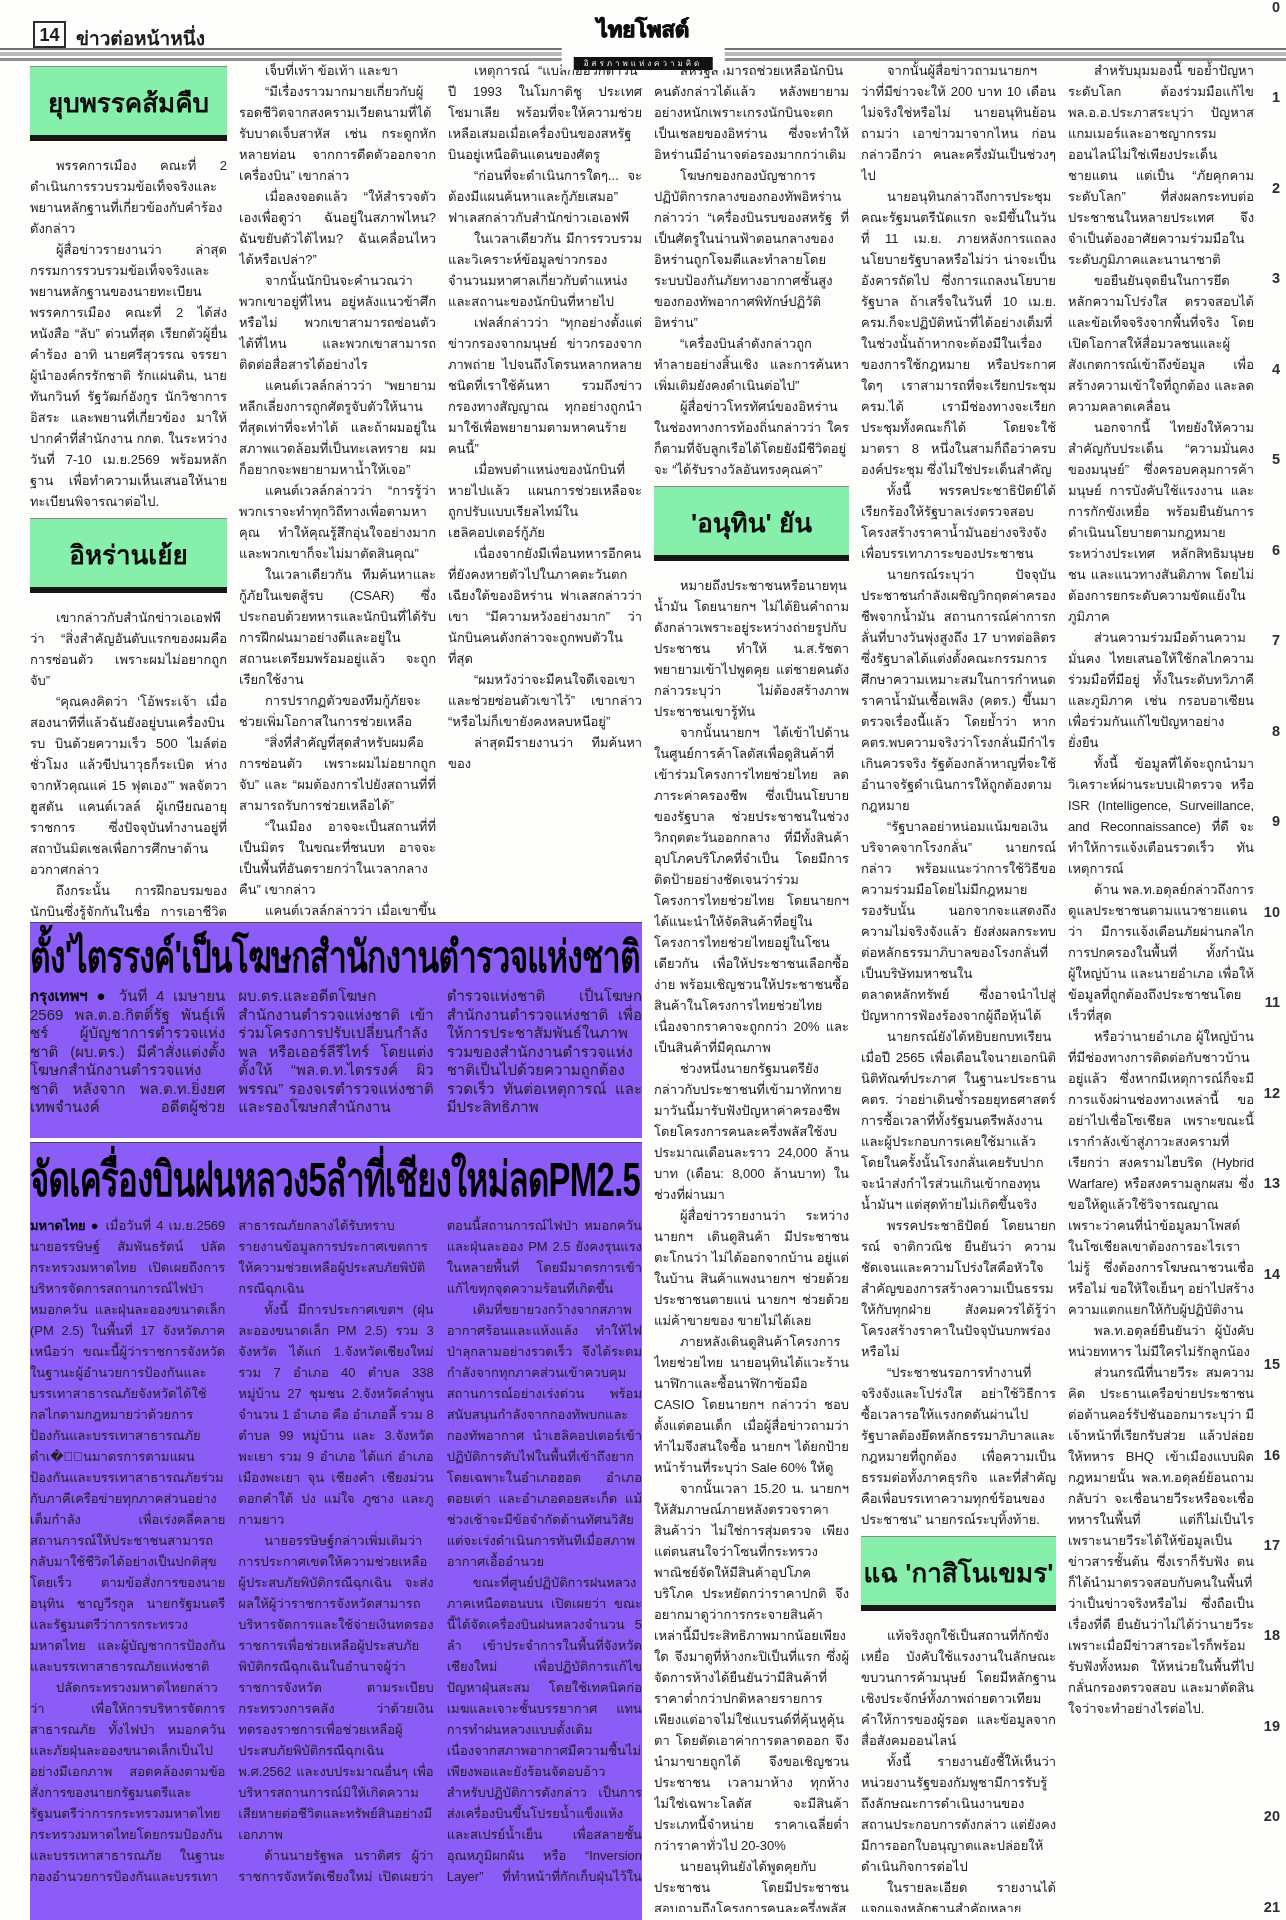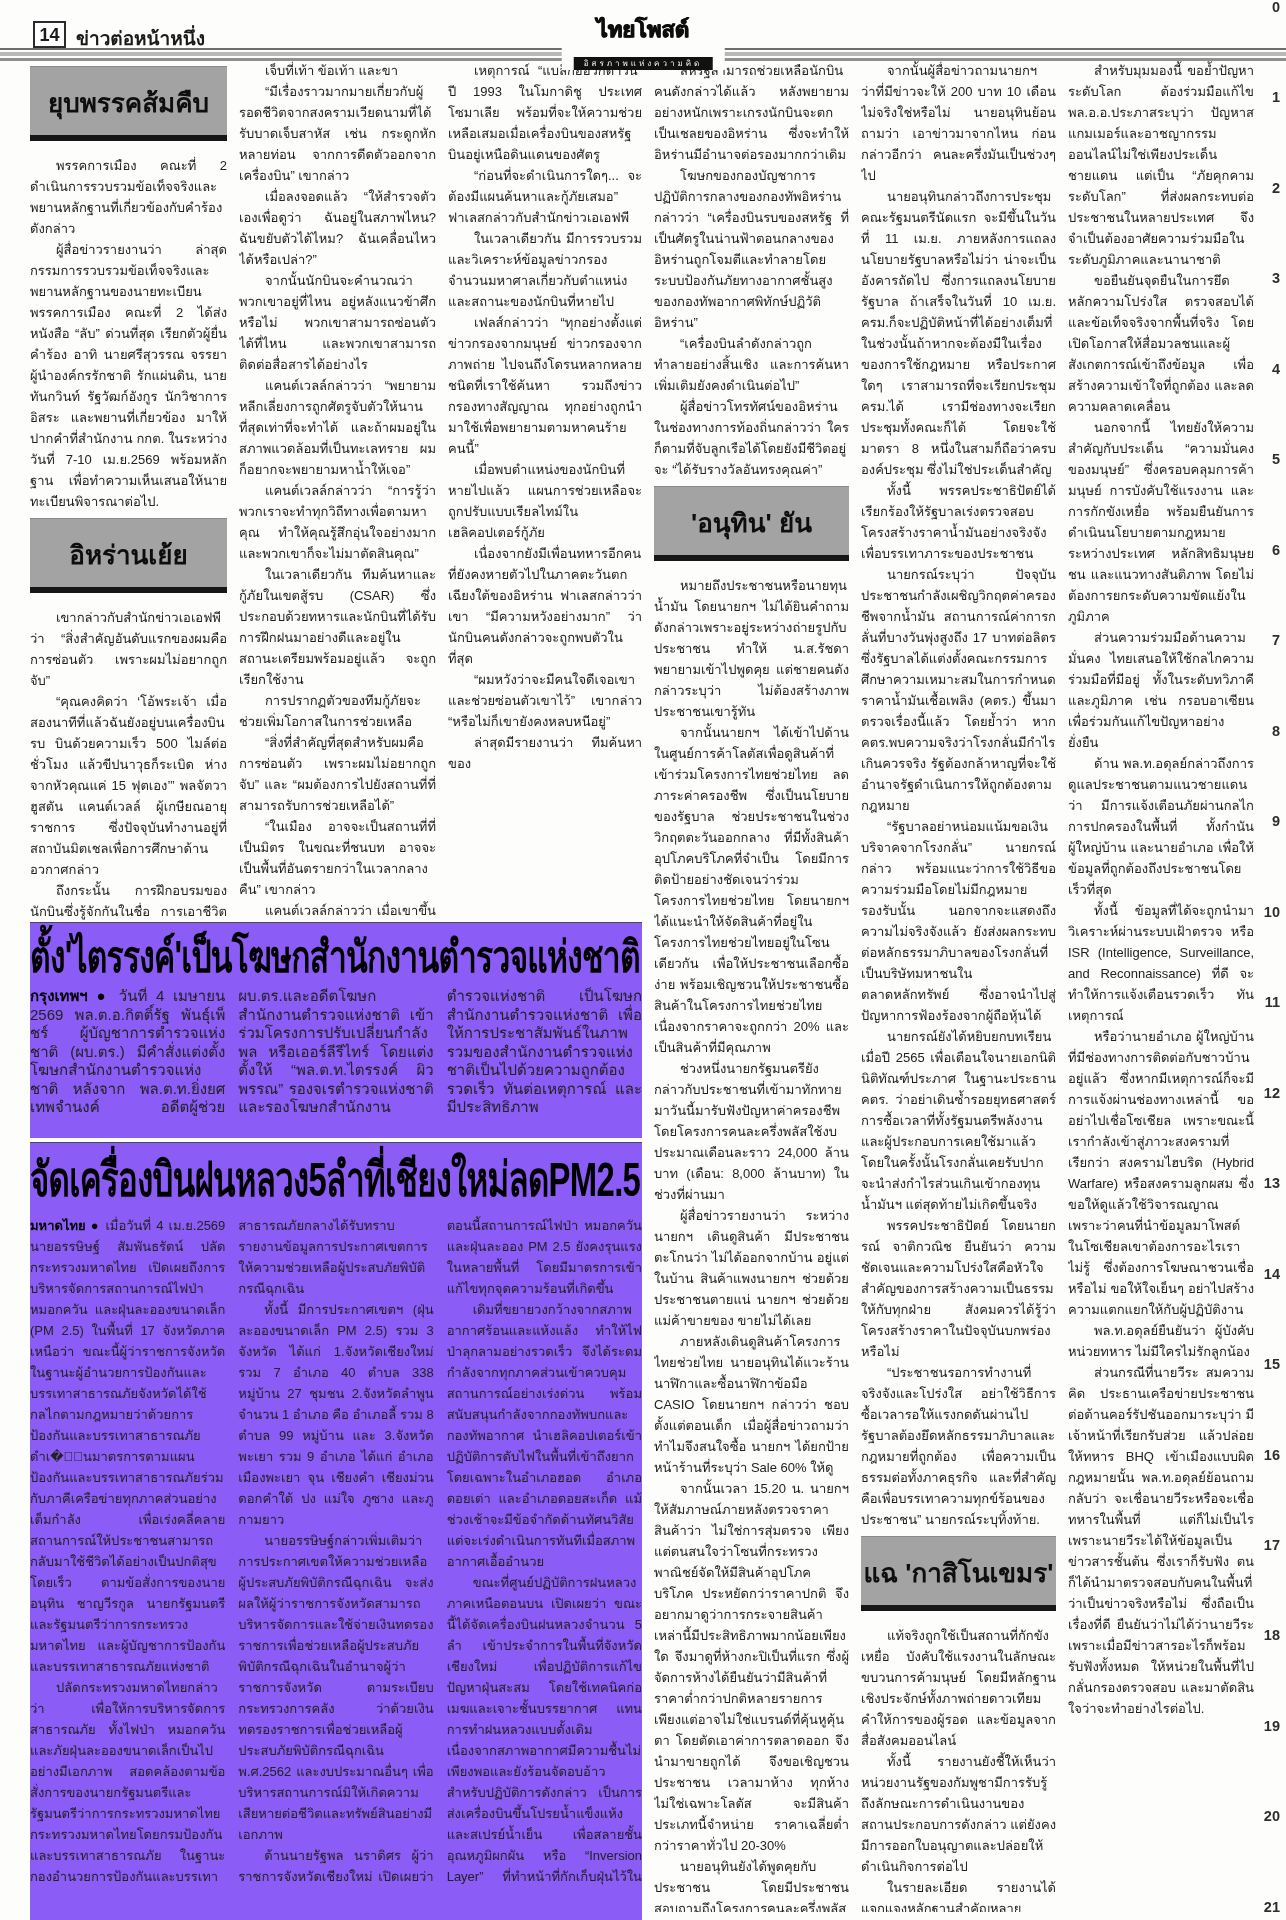--- a/index.html
+++ b/index.html
@@ -35,21 +35,21 @@
   .c4 { left:654px;  width:195px; height:1852px; }
   .c5 { left:861px;  width:195px; height:1852px; }
   .c6 { left:1068px; width:186px; height:1852px; }
 
   .para { font-size:13px; line-height:21px; text-indent:26px; color:#222; }
   .noindent { text-indent:0; }
   .para b { color:#000; }
 
   
   .sec-head { border-top:1px solid #8a8a8a; border-bottom:6px solid #161616;
-              text-align:center; padding:15px 2px 12px; margin:6px 0 14px; background:#a3a3a3; }
+              text-align:center; padding:15px 2px 12px; margin:6px 0 14px; background:#86efac; }
   .sec-title { font-size:26px; font-weight:900; color:#0e0e0e; white-space:nowrap; display:inline-block;
                transform-origin:50% 50%; }
 
   
   .band { position:absolute; left:30px; width:612px; border-top:1px solid #4a4a4a; overflow:hidden; background:#8b5cf6; }
   .band-trairong { top:922px;  height:216px; }
   .band-rain     { top:1142px; height:778px; }
   .big-head { font-weight:900; color:#000; white-space:nowrap; display:inline-block; transform-origin:0 50%; }
   .bh-trairong { font-size:44px; line-height:56px; margin:6px 0 2px; letter-spacing:-1px; }
   .bh-rain     { font-size:48px; line-height:62px; margin:6px 0 4px; letter-spacing:-1px; }
@@ -183,22 +183,22 @@
         <p class="para">ทั้งนี้ รายงานยังชี้ให้เห็นว่า หน่วยงานรัฐของกัมพูชามีการรับรู้ถึงลักษณะการดำเนินงานของสถานประกอบการดังกล่าว แต่ยังคงมีการออกใบอนุญาตและปล่อยให้ดำเนินกิจการต่อไป</p>
         <p class="para">ในรายละเอียด รายงานได้แจกแจงหลักฐานสำคัญหลายประเด็น ได้แก่ 1.การระบุพิกัดนิคมสแกมในพื้นที่สำคัญ อาทิ ปอยเปต สีหนุวิลล์ และเกาะกง รวม 58 ราย ซึ่งมีพฤติกรรมกักขังและทำร้ายเหยื่อ ตั้งแต่การค้ามนุษย์ไปจนถึงการฉ้อโกงออนไลน์ 2.ข่าวกรองจากภาพถ่ายดาวเทียม 5.ข้อสังเกตการบังคับใช้กฎหมายของการมีส่วน</p>
       </div>
   </div>
 
   <div class="col c6">
       <p class="para">สำหรับมุมมองนี้ ขอย้ำปัญหาระดับโลก ต้องร่วมมือแก้ไข พล.อ.อ.ประภาสระบุว่า ปัญหาสแกมเมอร์และอาชญากรรมออนไลน์ไม่ใช่เพียงประเด็นชายแดน แต่เป็น “ภัยคุกคามระดับโลก” ที่ส่งผลกระทบต่อประชาชนในหลายประเทศ จึงจำเป็นต้องอาศัยความร่วมมือในระดับภูมิภาคและนานาชาติ</p>
       <p class="para">ขอยืนยันจุดยืนในการยึดหลักความโปร่งใส ตรวจสอบได้ และข้อเท็จจริงจากพื้นที่จริง โดยเปิดโอกาสให้สื่อมวลชนและผู้สังเกตการณ์เข้าถึงข้อมูล เพื่อสร้างความเข้าใจที่ถูกต้อง และลดความคลาดเคลื่อน</p>
       <p class="para">นอกจากนี้ ไทยยังให้ความสำคัญกับประเด็น “ความมั่นคงของมนุษย์” ซึ่งครอบคลุมการค้ามนุษย์ การบังคับใช้แรงงาน และการกักขังเหยื่อ พร้อมยืนยันการดำเนินนโยบายตามกฎหมายระหว่างประเทศ หลักสิทธิมนุษยชน และแนวทางสันติภาพ โดยไม่ต้องการยกระดับความขัดแย้งในภูมิภาค</p>
       <p class="para">ส่วนความร่วมมือด้านความมั่นคง ไทยเสนอให้ใช้กลไกความร่วมมือที่มีอยู่ ทั้งในระดับทวิภาคีและภูมิภาค เช่น กรอบอาเซียน เพื่อร่วมกันแก้ไขปัญหาอย่างยั่งยืน</p>
+      <p class="para">ทั้งนี้ ข้อมูลที่ได้จะถูกนำมาวิเคราะห์ผ่านระบบเฝ้าตรวจ หรือ ISR (Intelligence, Surveillance, and Reconnaissance) ที่ดี จะทำให้การแจ้งเตือนรวดเร็ว ทันเหตุการณ์</p>
       <p class="para">ด้าน พล.ท.อดุลย์กล่าวถึงการดูแลประชาชนตามแนวชายแดนว่า มีการแจ้งเตือนภัยผ่านกลไกการปกครองในพื้นที่ ทั้งกำนัน ผู้ใหญ่บ้าน และนายอำเภอ เพื่อให้ข้อมูลที่ถูกต้องถึงประชาชนโดยเร็วที่สุด</p>
-      <p class="para">ทั้งนี้ ข้อมูลที่ได้จะถูกนำมาวิเคราะห์ผ่านระบบเฝ้าตรวจ หรือ ISR (Intelligence, Surveillance, and Reconnaissance) ที่ดี จะทำให้การแจ้งเตือนรวดเร็ว ทันเหตุการณ์</p>
       <p class="para">หรือว่านายอำเภอ ผู้ใหญ่บ้าน ที่มีช่องทางการติดต่อกับชาวบ้านอยู่แล้ว ซึ่งหากมีเหตุการณ์ก็จะมีการแจ้งผ่านช่องทางเหล่านี้ ขออย่าไปเชื่อโซเชียล เพราะขณะนี้เรากำลังเข้าสู่ภาวะสงครามที่เรียกว่า สงครามไฮบริด (Hybrid Warfare) หรือสงครามลูกผสม ซึ่งขอให้ดูแล้วใช้วิจารณญาณ เพราะว่าคนที่นำข้อมูลมาโพสต์ในโซเชียลเขาต้องการอะไรเราไม่รู้ ซึ่งต้องการโฆษณาชวนเชื่อหรือไม่ ขอให้ใจเย็นๆ อย่าไปสร้างความแตกแยกให้กับผู้ปฏิบัติงาน</p>
       <p class="para">พล.ท.อดุลย์ยืนยันว่า ผู้บังคับหน่วยทหาร ไม่มีใครไม่รักลูกน้อง</p>
       <p class="para">ส่วนกรณีที่นายวีระ สมความคิด ประธานเครือข่ายประชาชนต่อต้านคอร์รัปชันออกมาระบุว่า มีเจ้าหน้าที่เรียกรับส่วย แล้วปล่อยให้ทหาร BHQ เข้าเมืองแบบผิดกฎหมายนั้น พล.ท.อดุลย์ย้อนถามกลับว่า จะเชื่อนายวีระหรือจะเชื่อทหารในพื้นที่ แต่ก็ไม่เป็นไร เพราะนายวีระได้ให้ข้อมูลเป็นข่าวสารชั้นต้น ซึ่งเราก็รับฟัง ตนก็ได้นำมาตรวจสอบกับคนในพื้นที่ว่าเป็นข่าวจริงหรือไม่ ซึ่งถือเป็นเรื่องที่ดี ยืนยันว่าไม่ได้ว่านายวีระ เพราะเมื่อมีข่าวสารอะไรก็พร้อมรับฟังทั้งหมด ให้หน่วยในพื้นที่ไปกลั่นกรองตรวจสอบ และมาตัดสินใจว่าจะทำอย่างไรต่อไป.</p>
     </div>
 
   <div class="band band-trairong">
     <h1 class="big-head bh-trairong fitw" style="transform-origin: 0px 50%; transform: scaleX(0.721);">ตั้ง'ไตรรงค์'เป็นโฆษกสำนักงานตำรวจแห่งชาติ</h1>
     <div class="band-body bb-trairong">
       <p class="para noindent"><b>กรุงเทพฯ ● </b><span>วันที่ 4 เมษายน 2569 พล.ต.อ.กิตติ์รัฐ พันธุ์เพ็ชร์ ผู้บัญชาการตำรวจแห่งชาติ (ผบ.ตร.) มีคำสั่งแต่งตั้งโฆษกสำนักงานตำรวจแห่งชาติ หลังจาก พล.ต.ท.ยิ่งยศ เทพจำนงค์ อดีตผู้ช่วย ผบ.ตร.และอดีตโฆษกสำนักงานตำรวจแห่งชาติ เข้าร่วมโครงการปรับเปลี่ยนกำลังพล หรือเออร์ลีรีไทร์ โดยแต่งตั้งให้ “พล.ต.ท.ไตรรงค์ ผิวพรรณ” รองจเรตำรวจแห่งชาติ และรองโฆษกสำนักงานตำรวจแห่งชาติ เป็นโฆษกสำนักงานตำรวจแห่งชาติ เพื่อให้การประชาสัมพันธ์ในภาพรวมของสำนักงานตำรวจแห่งชาติเป็นไปด้วยความถูกต้อง รวดเร็ว ทันต่อเหตุการณ์ และมีประสิทธิภาพ</span></p>
     <p class="para">นอกจากนี้ ทีมโฆษกสำนักงานตำรวจแห่งชาติ มีรองโฆษกสำนักงานตำรวจแห่งชาติ 5 นาย ประกอบด้วย 1.พล.ต.ท.ชัยต์พจน สุวรรณรักษ์ ผู้บัญชาการสำนักงานกำลังพล 2.พล.ต.ต.จรูญเกียรติ ปานแก้ว รองผู้บัญชาการตำรวจสอบสวนกลาง 3.พล.ต.ต.ธีรเดช ธรรมสุธีร์ รองผู้บัญชาการตำรวจนครบาล 4.พล.ต.ต.ศิริวัฒน์ ดีพอ ผู้บังคับการตำรวจสืบสวนสอบสวนอาชญากรรมทางเทคโนโลยี 1 5.พล.ต.ต.จตุรภัทร์ ภิรมย์แก้ว ผู้บังคับการกองการต่างประเทศ.</p>

